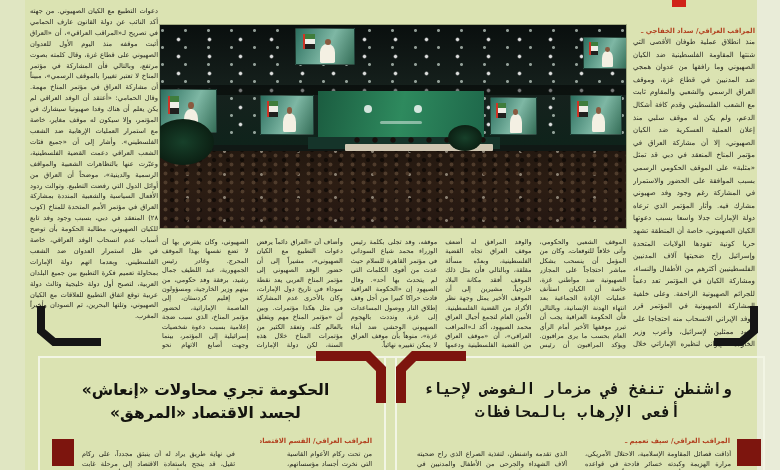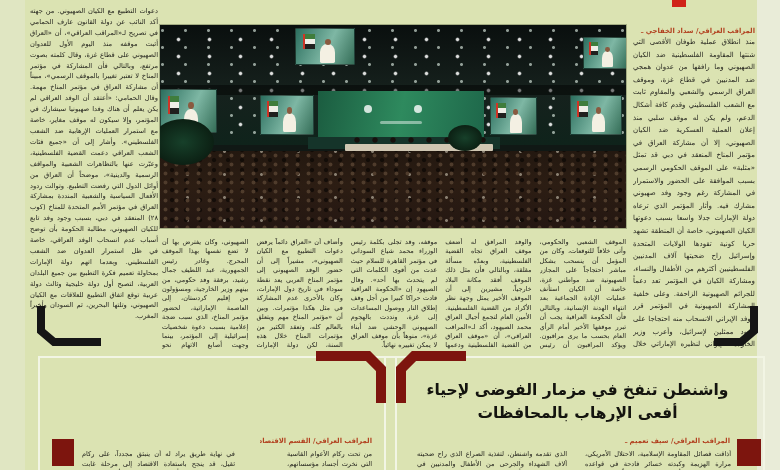--- a/index.html
+++ b/index.html
@@ -135,24 +135,25 @@
 
   <div class="abs" style="left:38px;top:356px;width:723px;height:130px;border:2px solid #f2f5e4;"></div>
   <div class="abs" style="left:384px;top:358px;width:2px;height:112px;background:#f2f5e4;"></div>
   <div class="abs" style="left:395px;top:358px;width:2px;height:112px;background:#f2f5e4;"></div>
 
   <svg class="abs" style="left:316px;top:347px;" width="150" height="56" viewBox="0 0 150 56">
     <path d="M0 9 L52 9 L65 22 L65 56" fill="none" stroke="#7d150e" stroke-width="10"></path>
     <path d="M150 9 L98 9 L85 22 L85 56" fill="none" stroke="#7d150e" stroke-width="10"></path>
   </svg>
 
-  <div class="headline" style="left:420px;top:379px;width:315px;font-size:15.5px;line-height:23px;">واشنطن تنفخ في مزمار الفوضى لإحياء أفعى الإرهاب بالمحافظات</div>
+  <div class="headline" style="left:420px;top:379px;width:315px;font-size:15.5px;line-height:23px;font-family:Liberation Mono, monospace;">واشنطن تنفخ في مزمار الفوضى لإحياء أفعى الإرهاب بالمحافظات</div>
   <div class="byline" style="left:610px;top:437px;width:120px;font-size:6.8px;">المراقب العراقي/ سيف تعميم ـ</div>
   <div class="maroon-square" style="left:737px;top:439px;width:24px;height:27px;"></div>
   <div class="col" style="left:585px;top:450px;width:146px;height:20px;font-size:6.6px;line-height:9.6px;">أذاقت فصائل المقاومة الإسلامية، الاحتلال الأمريكي، مرارة الهزيمة وكبدته خسائر فادحة في قواعده المنتشرة على الأراضي العراقية، رداً على الدعم اللامحدود</div>
   <div class="col" style="left:417px;top:450px;width:150px;height:20px;font-size:6.6px;line-height:9.6px;">الذي تقدمه واشنطن، لتغذية الصراع الذي راح ضحيته آلاف الشهداء والجرحى من الأطفال والمدنيين في فلسطين، وبعد أن غرزت المقاومة العراقية سيوفها بطلب الولايات المتحدة، حاولت الأخيرة إعادة خلط الأوراق من جديد</div>
 
+  <div class="headline" style="left:68px;top:379px;width:275px;font-size:15.5px;line-height:23px;">الحكومة تجري محاولات «إنعاش» لجسد الاقتصاد «المرهق»</div>
   <div class="byline" style="left:260px;top:437px;width:112px;font-size:6.8px;">المراقب العراقي/ القسم الاقتصادي ـ</div>
   <div class="maroon-square" style="left:52px;top:439px;width:22px;height:27px;"></div>
   <div class="col" style="left:287px;top:450px;width:85px;height:20px;font-size:6.6px;line-height:9.6px;">من تحت ركام الأعوام القاسية التي نخرت أجساد مؤسساتهم، يتطلع العراقيون نحو ضوء يقشع ظلمة الأوضاع بين أنهم</div>
   <div class="col" style="left:82px;top:450px;width:153px;height:20px;font-size:6.6px;line-height:9.6px;">في نهاية طريق يراد له أن ينبثق مجدداً، على ركام ثقيل، قد ينجح باستعادة الاقتصاد إلى مرحلة غابت ملامحها منذ عقود، وأجهزت عليها ماكنة الأحزاب. ويقول مصدر مقرب من رئيس الحكومة، إن الأخير يحاول إعادة عجلة الاقتصاد بدفعة قوية</div>
 
 </div>
 
 </body></html>

